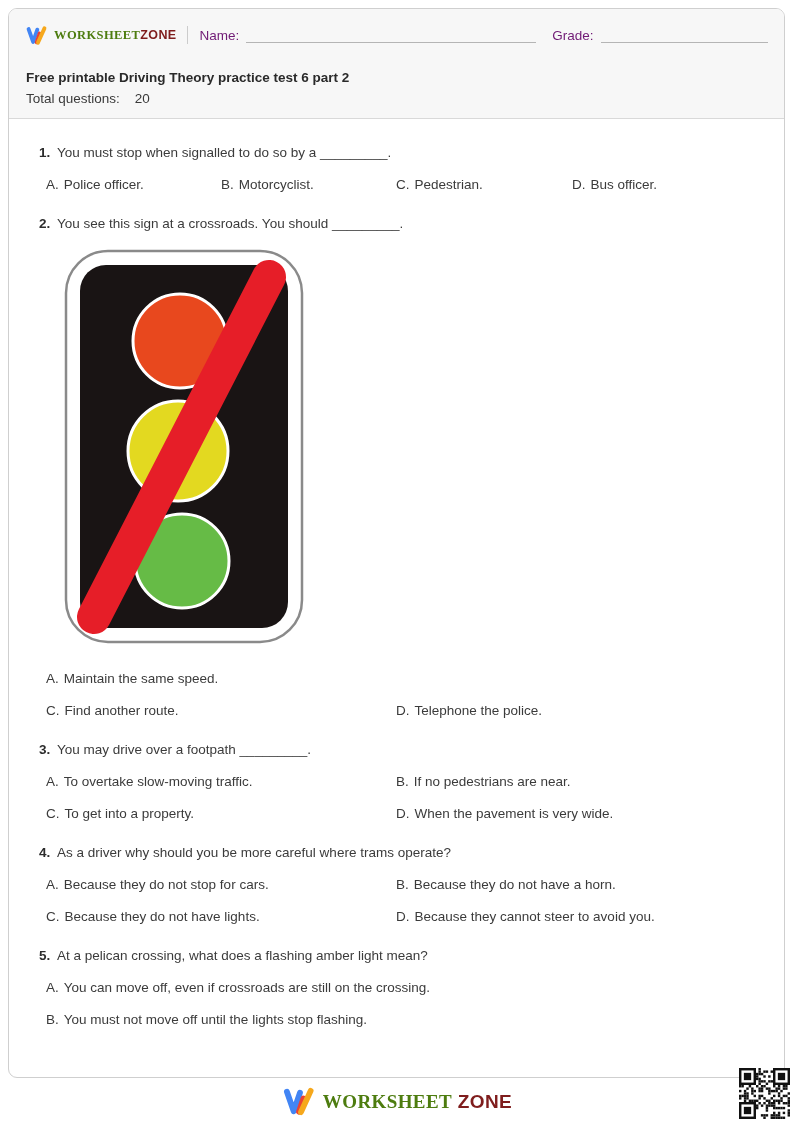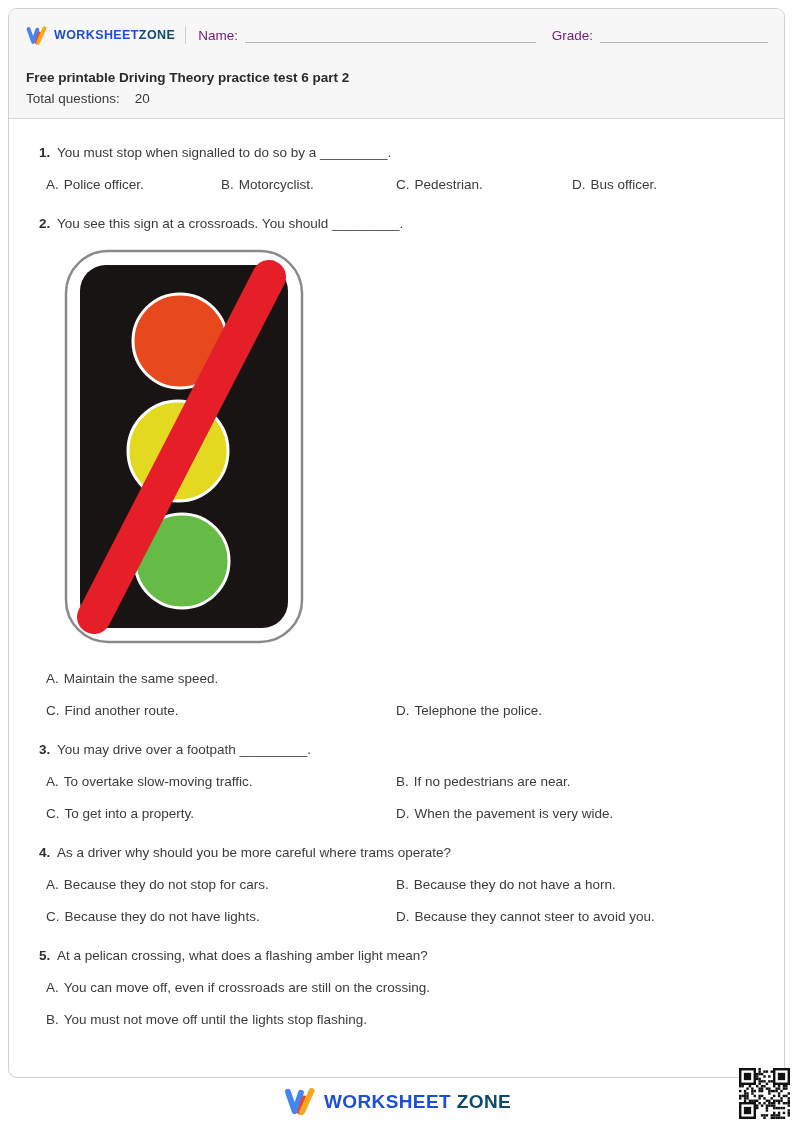--- a/index.html
+++ b/index.html
@@ -9,22 +9,22 @@
   .card { position: absolute; left: 8px; top: 8px; width: 777px; height: 1070px;
     border: 1px solid #cfcfcf; border-radius: 9px; background: #ffffff; }
 
   .card-header { height: 110px; background: #f7f7f7; border-bottom: 1px solid #d9d9d9;
     border-radius: 8px 8px 0 0; padding: 13px 16px 0 17px; }
 
   .logo-row { display: flex; align-items: center; height: 26px; }
   .brand { display: flex; align-items: center; }
   .brand svg { display: block; }
   .brand-text { font-weight: 700; font-size: 12.5px; letter-spacing: .4px; margin-left: 6px; }
-  .brand-blue { color: #1d4ed8; }
-  .brand-orange { color: #0c4a6e; }
+  .brand-blue { color: #4d7c0f; font-family: Liberation Serif, serif; }
+  .brand-orange { color: #7f1d1d; }
   .hdr-divider { width: 1px; height: 18px; background: #cccccc; margin: 0 12px 0 10px; }
   .hdr-label { font-size: 13.5px; color: #701a75; }
   .write-line { border-bottom: 1px solid #b5b5b5; height: 15px; display: inline-block; }
   .name-line { width: 298px; margin-left: 7px; }
   .grade-label { margin-left: 16px; }
   .grade-line { width: 172px; margin-left: 7px; }
 
   .title { margin-top: 20px; font-size: 13.5px; font-weight: 700; color: #2a2a2a; line-height: 19px; }
   .total-row { margin-top: 2px; font-size: 13.5px; color: #3a3a3a; line-height: 19px; }
   .total-value { margin-left: 15px; }

